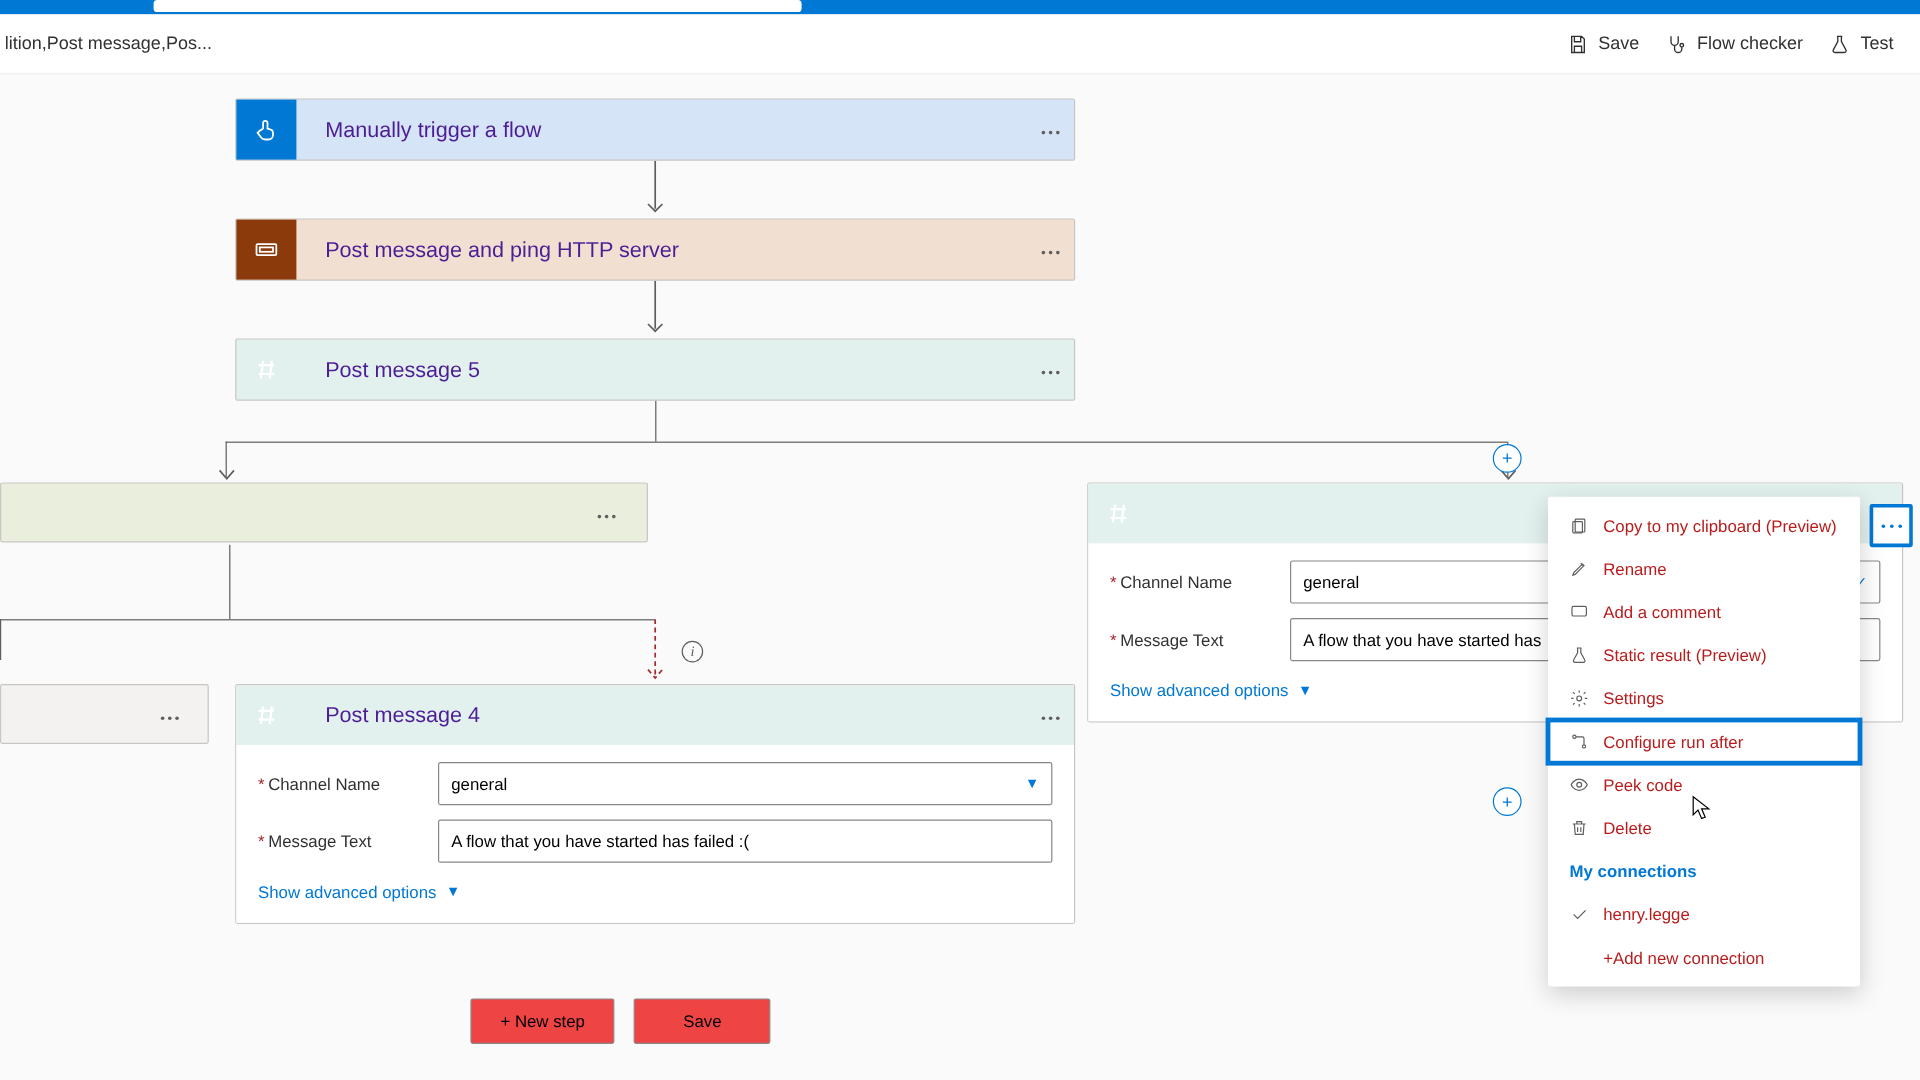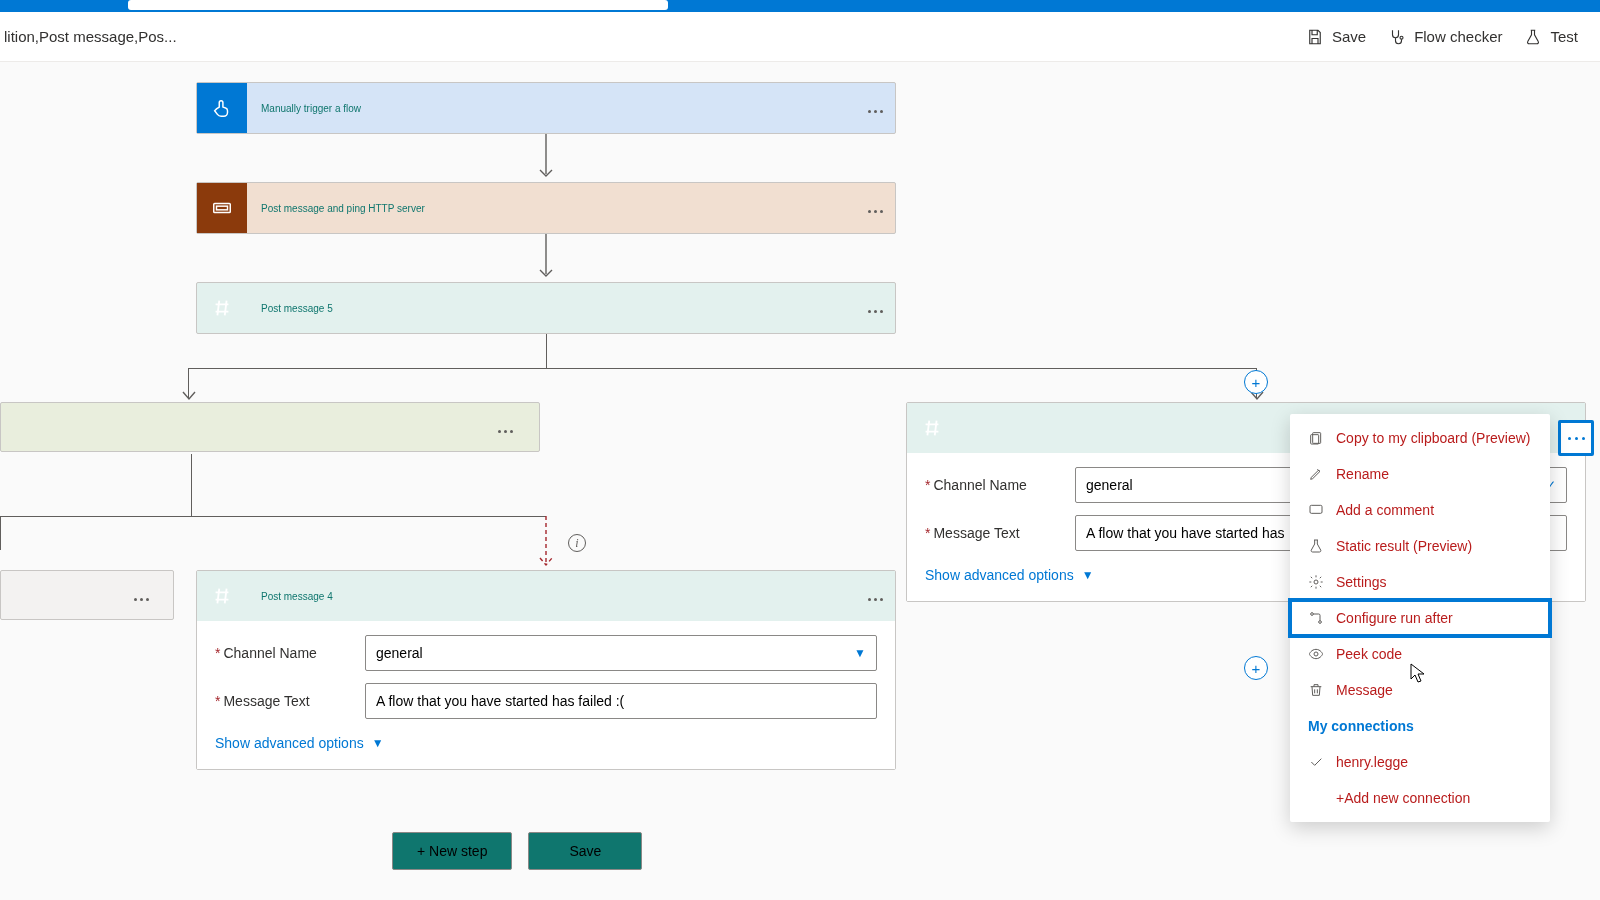--- a/index.html
+++ b/index.html
@@ -12,21 +12,21 @@
 .crumb { font-size: 15px; color: #323130; }
 .toolbar-actions { display: flex; gap: 22px; }
 .tool-btn { display: flex; align-items: center; gap: 8px; font-size: 15px; color: #323130; cursor: pointer; }
 .tool-btn svg { width: 18px; height: 18px; stroke: #323130; fill:none; stroke-width:1.5; }
 
 .canvas { position: absolute; top: 62px; left: 0; right: 0; bottom: 0; }
 
 .card { position: absolute; border: 1px solid #c8c6c4; background: #fff; border-radius: 2px; }
 .card-header { display: flex; align-items: center; height: 50px; }
 .card-icon { width: 50px; height: 50px; display: flex; align-items: center; justify-content: center; flex-shrink: 0; }
-.card-title { flex: 1; padding-left: 14px; font-size: 10px; color: #0f766e; }
+.card-title { flex: 1; padding-left: 24px; font-size: 18px; color: #4c1d95; }
 .card-more { width: 40px; text-align: center; cursor: pointer; }
 .dots { display:inline-flex; gap:3px;}
 .dots span{ width:3px;height:3px;border-radius:50%;background:#605e5c;display:block;}
 
 
 .trigger .card-icon { background: #0078d4; }
 .trigger { background:#d5e4f7;}
 .scope .card-icon { background: #8b3a0c; }
 .scope { background:#f1dfd1;}
 .slack-collapsed{ background:#e3f1ee;}
@@ -47,21 +47,21 @@
 
 .card-body{ padding:14px 18px; background:#fff;}
 .form-row{ display:flex; align-items:center; margin-bottom:12px;}
 .form-label{ width:150px; font-size:14px; color:#323130;}
 .req{ color:#a4262c; margin-right:3px;}
 .form-input{ flex:1; border:1px solid #8a8886; height:36px; padding:0 10px; font-size:14px;display:flex;align-items:center;justify-content:space-between;border-radius:2px;}
 .chev{ color:#0078d4; font-size:12px;}
 .form-link{ color:#0078d4; font-size:14px; display:flex;align-items:center;gap:8px; cursor:pointer; padding:4px 0;}
 
 .footer-btns{ position:absolute; display:flex; gap:16px;}
-.btn{ border:1px solid #8a8886; background:#0f766e; padding:10px 24px; font-size:14px; cursor:pointer;border-radius:2px;}
+.btn{ border:1px solid #8a8886; background:#ef4444; padding:10px 24px; font-size:14px; cursor:pointer;border-radius:2px;}
 
 .context-menu{ position:absolute; width:260px; background:#fff; box-shadow:0 6px 20px rgba(0,0,0,.18); border-radius:2px; padding:6px 0;}
 .menu-item{ display:flex;align-items:center;gap:12px;padding:10px 18px;font-size:14px;color:#b91c1c;cursor:pointer;}
 .menu-item.highlighted{ outline:4px solid #0078d4; outline-offset:-2px;}
 .menu-section{ padding:10px 18px;font-size:14px;color:#0078d4;font-weight:600;}
 .menu-icon{ width:16px;height:16px; stroke:#605e5c;fill:none;stroke-width:1.5;}
 
 .more-highlighted{ position:absolute; width:36px;height:36px; border:3px solid #0078d4; background:#fff; display:flex;align-items:center;justify-content:center;cursor:pointer;border-radius:2px;}
 
 .cursor-icon{ position:absolute; width:20px;height:22px; }
@@ -323,21 +323,21 @@
       <svg class="menu-icon" viewBox="0 0 24 24">
           <path d="M2 12s3-7 10-7 10 7 10 7-3 7-10 7-10-7-10-7z"></path>
           <circle cx="12" cy="12" r="3"></circle>
         </svg>
       <span>Peek code</span>
     </div>
     <div class="menu-item">
       <svg class="menu-icon" viewBox="0 0 24 24">
           <path d="M4 7h16M9 7V4h6v3M6 7l1 13h10l1-13M10 11v6M14 11v6"></path>
         </svg>
-      <span>Message</span>
+      <span>Delete</span>
     </div>
     <div class="menu-section">My connections</div>
     <div class="menu-item">
       <svg class="menu-icon" viewBox="0 0 24 24">
           <path d="M5 12l5 5L20 7"></path>
         </svg>
       <span>henry.legge</span>
     </div>
     <div class="menu-item">
       <span style="width:16px"></span>

